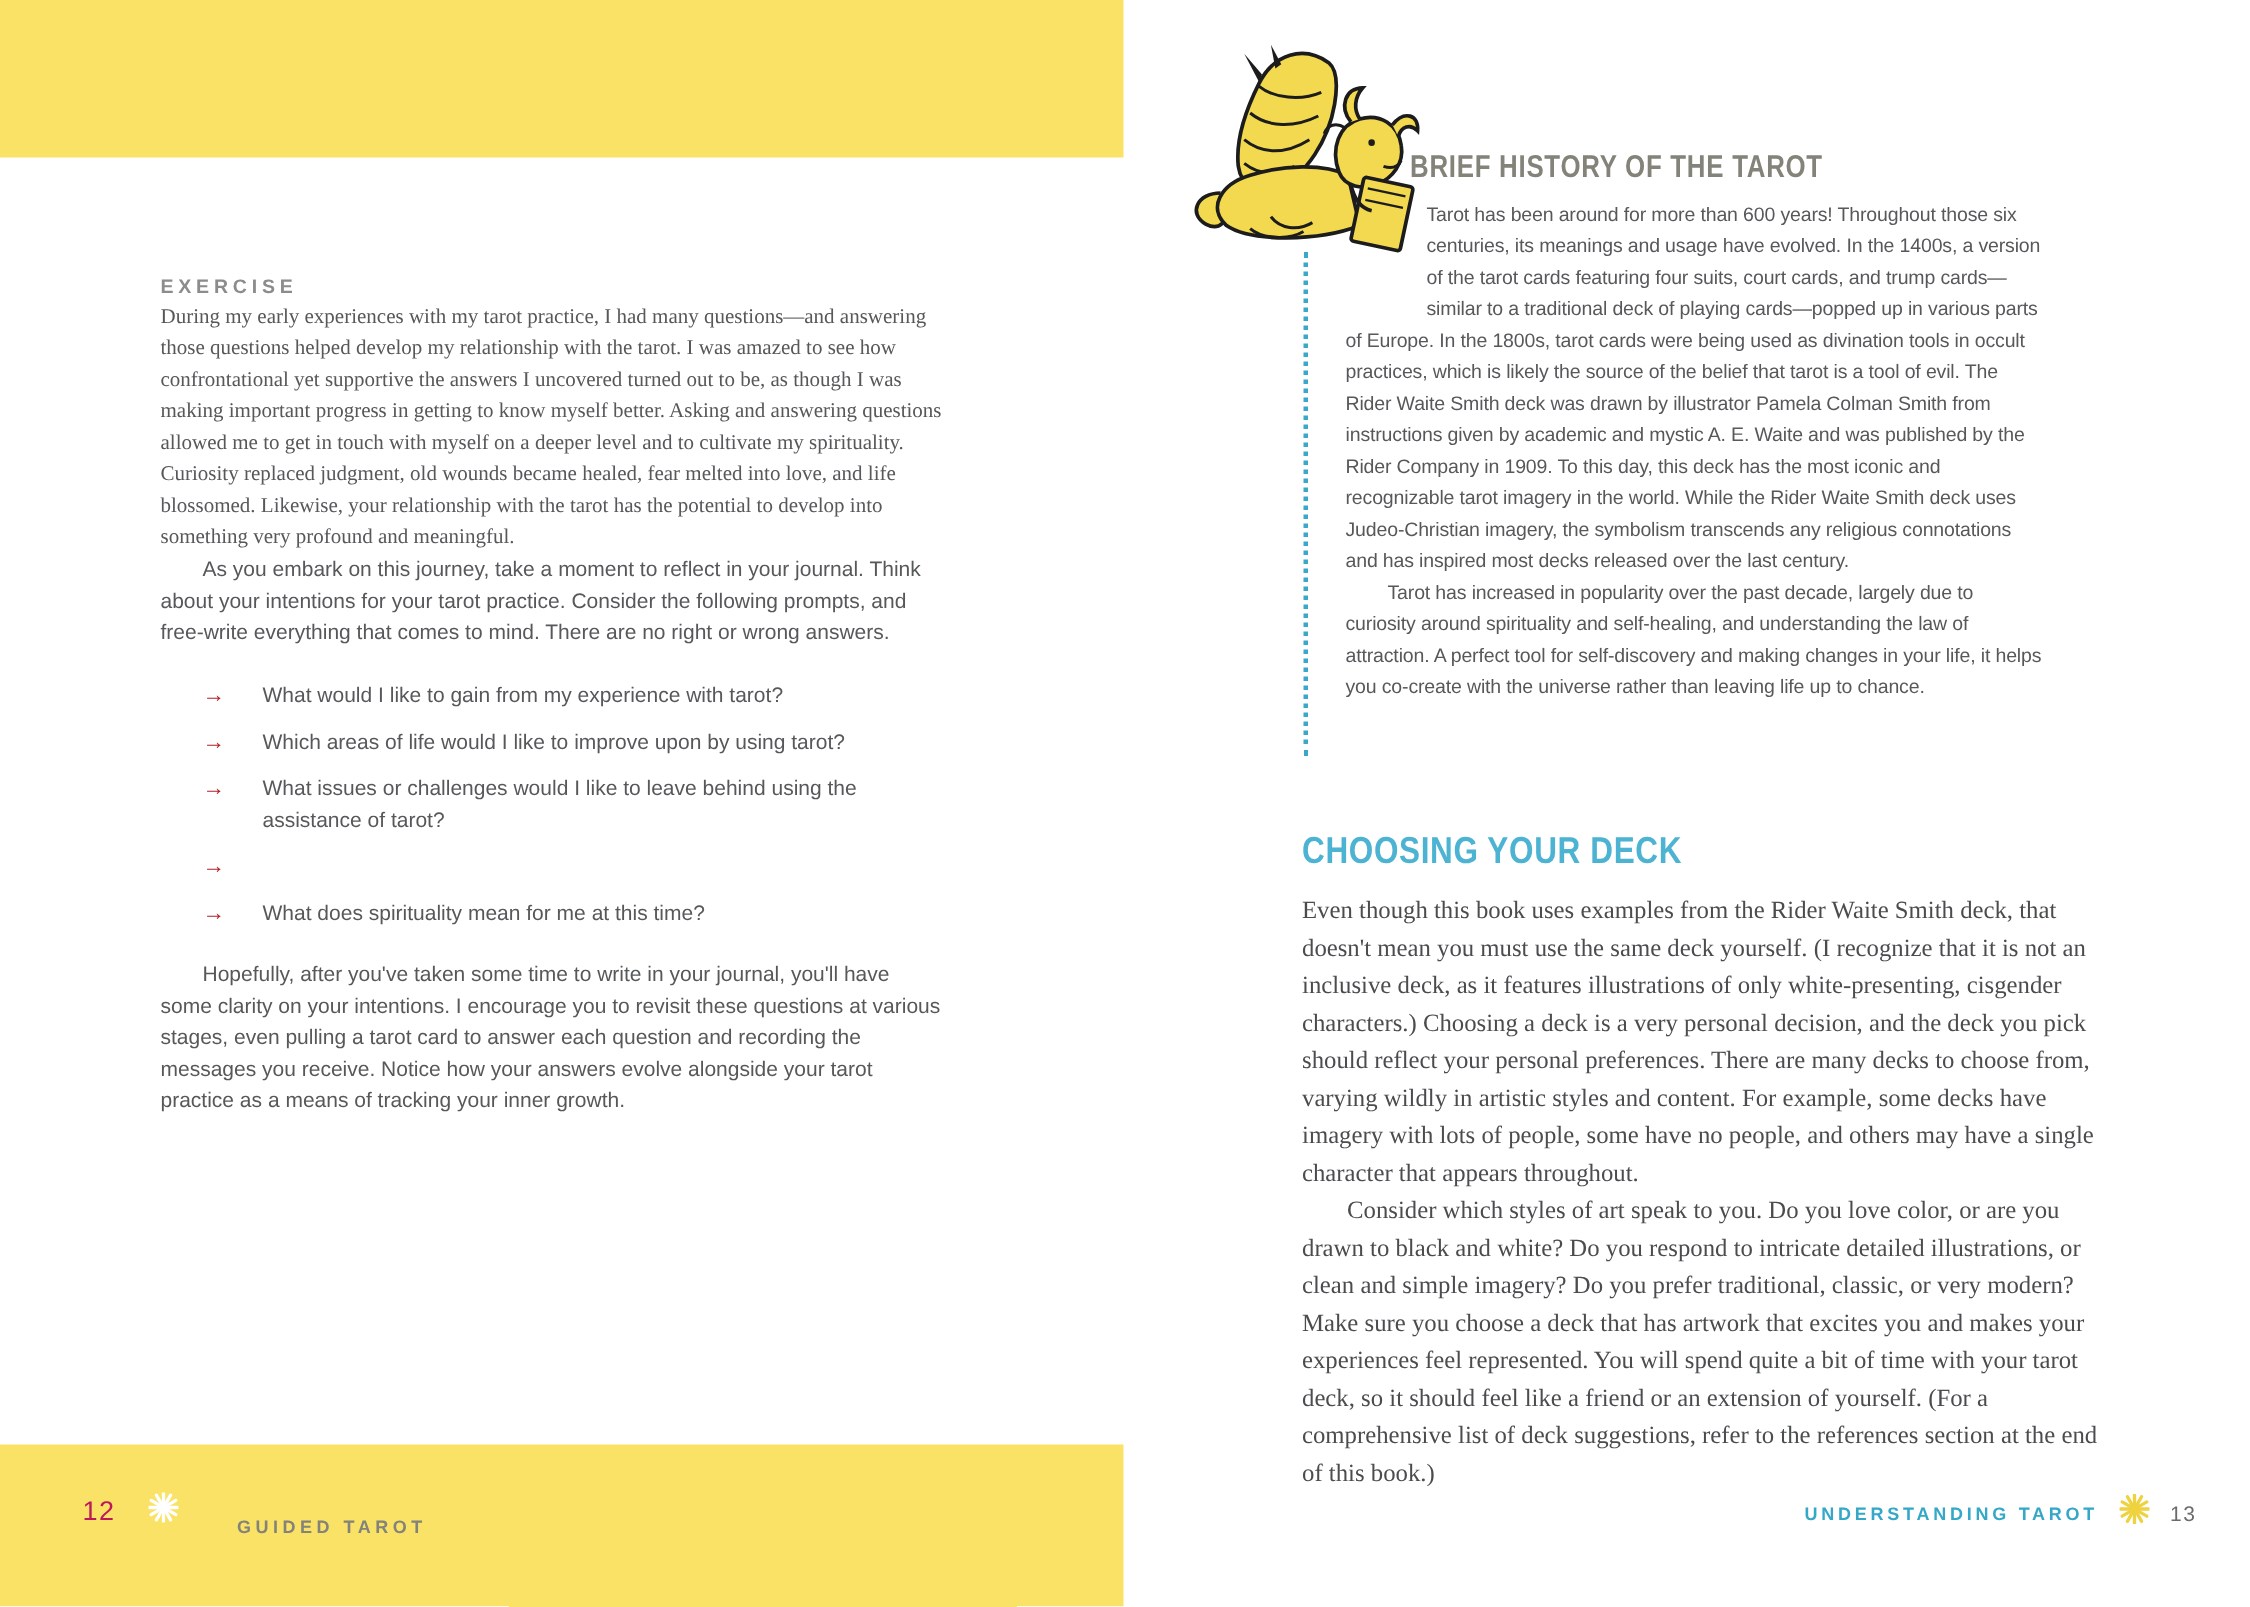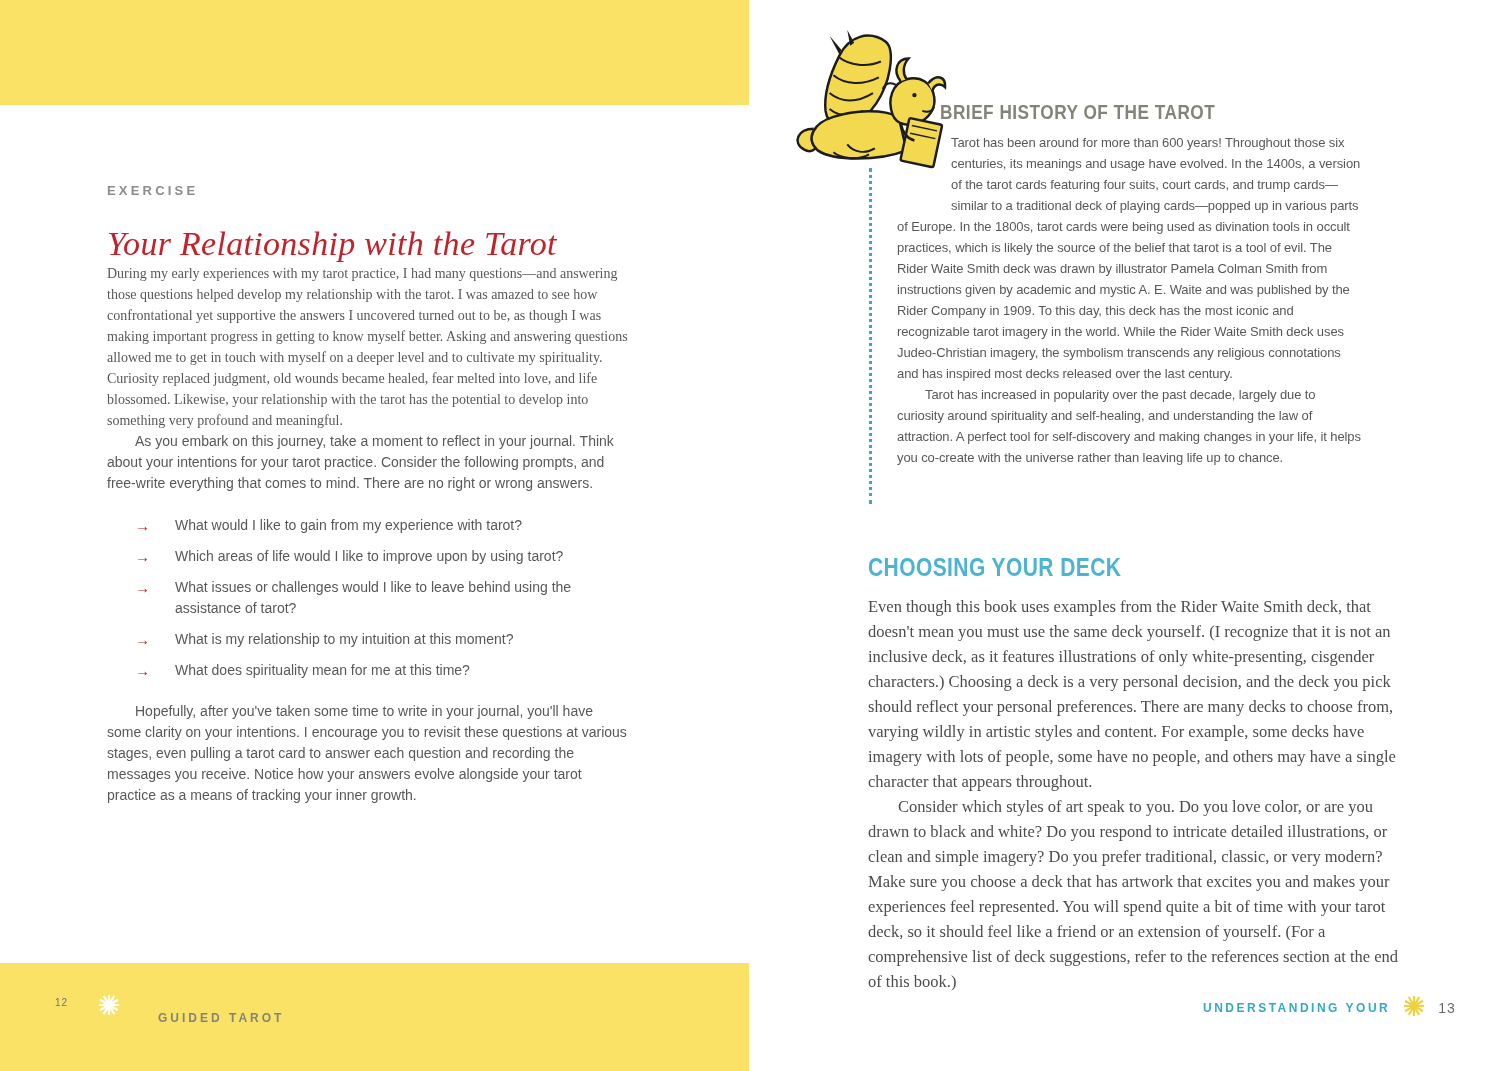--- a/index.html
+++ b/index.html
@@ -41,56 +41,54 @@
   .main-col { position:absolute; left:868px; top:553px; width:532px; }
   .section-heading { margin:0; font-size:25px; font-weight:bold; color:#4db3d2;
                      letter-spacing:0.5px; transform:scaleX(0.84); transform-origin:left center;
                      white-space:nowrap; }
   .serif-body p { font-family:Liberation Serif, serif; font-size:16.5px; line-height:25px;
                   color:#4b4c4e; margin:0; }
   .serif-body .first { margin-top:12px; }
   .indent2 { text-indent:30px; }
 
   
-  .footer-left-num { position:absolute; left:55px; top:997px; font-size:10px;
-                     color:#737373; letter-spacing:1px; }
+  .footer-left-num { position:absolute; left:55px; top:997px; font-size:18px;
+                     color:#be185d; letter-spacing:1px; }
   .footer-left-star { position:absolute; left:99px; top:995px; }
   .footer-left-title { position:absolute; left:158px; top:999px; font-size:12px;
                        font-weight:bold; letter-spacing:3px; color:#84837a;margin-top:12px; }
   .footer-right { position:absolute; left:1203px; top:996px; display:flex;
                   align-items:center; gap:14px; }
   .chapter-title { font-size:12px; font-weight:bold; letter-spacing:2.5px; color:#35a8c8; }
   .footer-right-num { font-size:14px; color:#6b6b6d; letter-spacing:1px; }
 </style>
 </head>
 <body>
 
 <div class="band band-top"></div>
 
 <div class="left-content">
   <div class="eyebrow">EXERCISE</div>
-  <h1 class="page-title">Your Relationship with the Tarot</h1>
   <p class="first-para">During my early experiences with my tarot practice, I had many questions—and answering those questions helped develop my relationship with the tarot. I was amazed to see how confrontational yet supportive the answers I uncovered turned out to be, as though I was making important progress in getting to know myself better. Asking and answering questions allowed me to get in touch with myself on a deeper level and to cultivate my spirituality. Curiosity replaced judgment, old wounds became healed, fear melted into love, and life blossomed. Likewise, your relationship with the tarot has the potential to develop into something very profound and meaningful.</p>
   <p class="indent">As you embark on this journey, take a moment to reflect in your journal. Think about your intentions for your tarot practice. Consider the following prompts, and free-write everything that comes to mind. There are no right or wrong answers.</p>
   <ul class="prompt-list">
     <li class="prompt-item">
       <span class="arrow">→</span>
       <span>What would I like to gain from my experience with tarot?</span>
     </li>
     <li class="prompt-item">
       <span class="arrow">→</span>
       <span>Which areas of life would I like to improve upon by using tarot?</span>
     </li>
     <li class="prompt-item">
       <span class="arrow">→</span>
       <span>What issues or challenges would I like to leave behind using the assistance of tarot?</span>
     </li>
     <li class="prompt-item">
       <span class="arrow">→</span>
-      <span>What is my relationship to my intuition at this moment?</span>
     </li>
     <li class="prompt-item">
       <span class="arrow">→</span>
       <span>What does spirituality mean for me at this time?</span>
     </li>
   </ul>
   <p class="indent">Hopefully, after you've taken some time to write in your journal, you'll have some clarity on your intentions. I encourage you to revisit these questions at various stages, even pulling a tarot card to answer each question and recording the messages you receive. Notice how your answers evolve alongside your tarot practice as a means of tracking your inner growth.</p>
 </div>
 
 <div class="band band-bottom"></div>
@@ -149,21 +147,21 @@
 
 <div class="main-col">
   <h2 class="section-heading">CHOOSING YOUR DECK</h2>
   <div class="serif-body">
     <p class="first">Even though this book uses examples from the Rider Waite Smith deck, that doesn't mean you must use the same deck yourself. (I recognize that it is not an inclusive deck, as it features illustrations of only white-presenting, cisgender characters.) Choosing a deck is a very personal decision, and the deck you pick should reflect your personal preferences. There are many decks to choose from, varying wildly in artistic styles and content. For example, some decks have imagery with lots of people, some have no people, and others may have a single character that appears throughout.</p>
     <p class="indent2">Consider which styles of art speak to you. Do you love color, or are you drawn to black and white? Do you respond to intricate detailed illustrations, or clean and simple imagery? Do you prefer traditional, classic, or very modern? Make sure you choose a deck that has artwork that excites you and makes your experiences feel represented. You will spend quite a bit of time with your tarot deck, so it should feel like a friend or an extension of yourself. (For a comprehensive list of deck suggestions, refer to the references section at the end of this book.)</p>
   </div>
 </div>
 
 <div class="footer-right">
-  <span class="chapter-title">UNDERSTANDING YOUR</span>
+  <span class="chapter-title">UNDERSTANDING TAROT</span>
   <span>
     <svg width="20" height="20" viewBox="0 0 20 20">
       <g stroke="#eed23f" stroke-width="2.2" stroke-linecap="round">
         <line x1="10" y1="0.5" x2="10" y2="19.5"></line>
         <line x1="14.75" y1="1.77" x2="5.25" y2="18.23"></line>
         <line x1="18.23" y1="5.25" x2="1.77" y2="14.75"></line>
         <line x1="19.5" y1="10" x2="0.5" y2="10"></line>
         <line x1="18.23" y1="14.75" x2="1.77" y2="5.25"></line>
         <line x1="14.75" y1="18.23" x2="5.25" y2="1.77"></line>
       </g>

